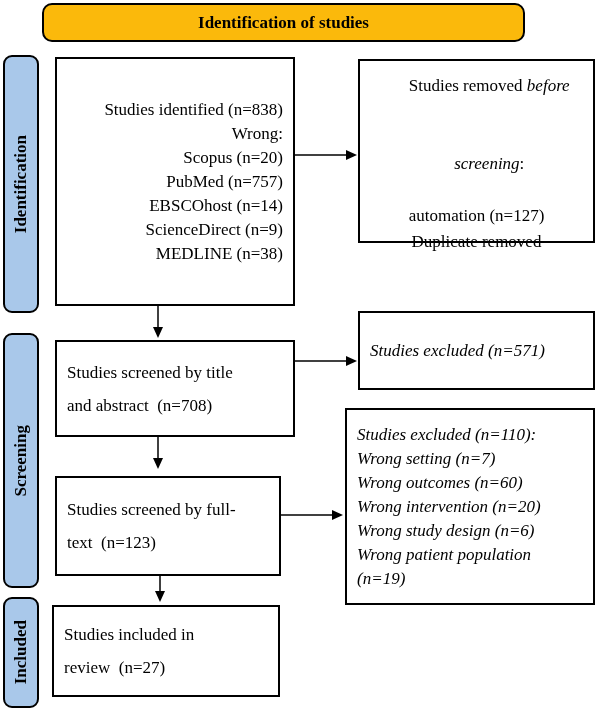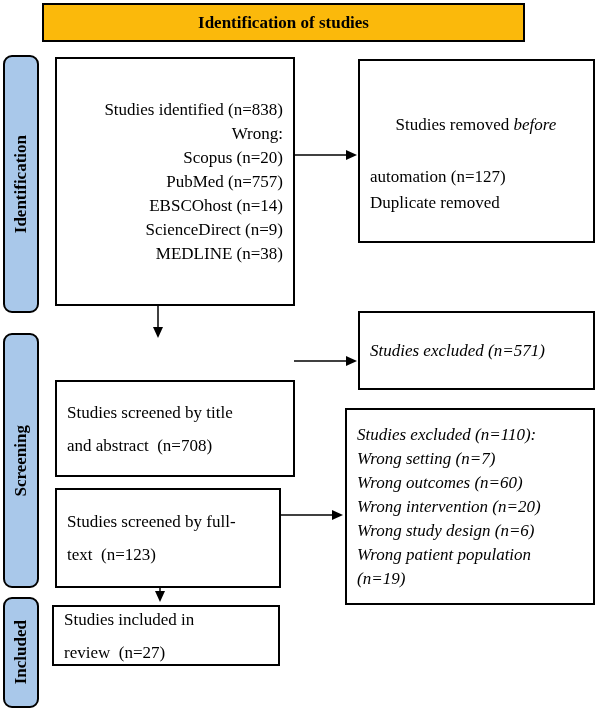--- a/index.html
+++ b/index.html
@@ -9,21 +9,21 @@
     font-family:"Liberation Serif","DejaVu Serif",serif; color:#000;
     overflow:hidden;
   }
   .arrows { position:absolute; left:0; top:0; width:600px; height:712px; pointer-events:none; }
   .arrows line { stroke:var(--border,#000); stroke-width:1.5; }
   .arrows polygon { fill:var(--border,#000); }
 
   .banner {
     position:absolute; left:42px; top:3px; width:483px; height:39px;
     background:var(--banner-bg,#FBB90B); border:2px solid var(--border,#000);
-    border-radius:0; display:flex; align-items:center; justify-content:center;
+    border-radius:10px; display:flex; align-items:center; justify-content:center;
     font-weight:bold; font-size:17px;
   }
   .stage {
     position:absolute; left:3px; width:36px;
     background:var(--stage-bg,#A9C8EA); border:2px solid var(--border,#000);
     border-radius:9px; display:flex; align-items:center; justify-content:center;
   }
   .stage span {
     writing-mode:vertical-rl; transform:rotate(180deg);
     font-weight:bold; font-size:17px; white-space:pre;
@@ -35,26 +35,26 @@
   .box {
     position:absolute; background:#fff; border:2px solid var(--border,#000);
     display:flex; flex-direction:column; justify-content:center;
     padding:6px 10px; font-size:17px;
   }
   .box .line { white-space:pre-wrap; }
   .box .line span { white-space:pre-wrap; }
   .italic { font-style:italic; }
 
   .box-identified        { left:55px;  top:57px;  width:240px; height:249px; line-height:24px;text-align:right; }
-  .box-removed           { left:358px; top:59px;  width:237px; height:184px; line-height:26px; }
-  .box-screened-title    { left:55px;  top:340px; width:240px; height:97px;  line-height:33px;margin-top:40px; }
+  .box-removed           { left:358px; top:59px;  width:237px; height:184px; line-height:26px;text-align:center; }
+  .box-screened-title    { left:55px;  top:340px; width:240px; height:97px;  line-height:33px; }
   .box-excluded-571      { left:358px; top:311px; width:237px; height:79px;  line-height:26px;font-style:italic; }
-  .box-screened-fulltext { left:55px;  top:488px; width:226px; height:100px; line-height:33px; }
+  .box-screened-fulltext { left:55px;  top:476px; width:226px; height:100px; line-height:33px; }
   .box-excluded-110      { left:345px; top:408px; width:250px; height:197px; line-height:24px;font-style:italic; }
-  .box-included          { left:52px;  top:605px; width:228px; height:61px;  line-height:33px; }
+  .box-included          { left:52px;  top:605px; width:228px; height:92px;  line-height:33px; }
 </style>
 </head>
 <body>
 
 <div class="canvas">
 
   <svg class="arrows" viewBox="0 0 600 712" xmlns="http://www.w3.org/2000/svg">
 
     <g>
       <line x1="294" y1="155" x2="347" y2="155"></line>
@@ -106,20 +106,23 @@
     <div class="line">PubMed (n=757)</div>
     <div class="line">EBSCOhost (n=14)</div>
     <div class="line">ScienceDirect (n=9)</div>
     <div class="line">MEDLINE (n=38)</div>
   </div>
 
   <div class="box box-removed">
     <div class="line">
       <span>Studies removed </span><span class="italic">before</span>
     </div>
+    <div class="line">
+      <span class="italic">screening</span><span>:</span>
+    </div>
     <div class="line">automation (n=127)</div>
     <div class="line">Duplicate removed</div>
   </div>
 
   <div class="box box-screened-title">
     <div class="line">Studies screened by title</div>
     <div class="line">and abstract  (n=708)</div>
   </div>
 
   <div class="box box-excluded-571">

